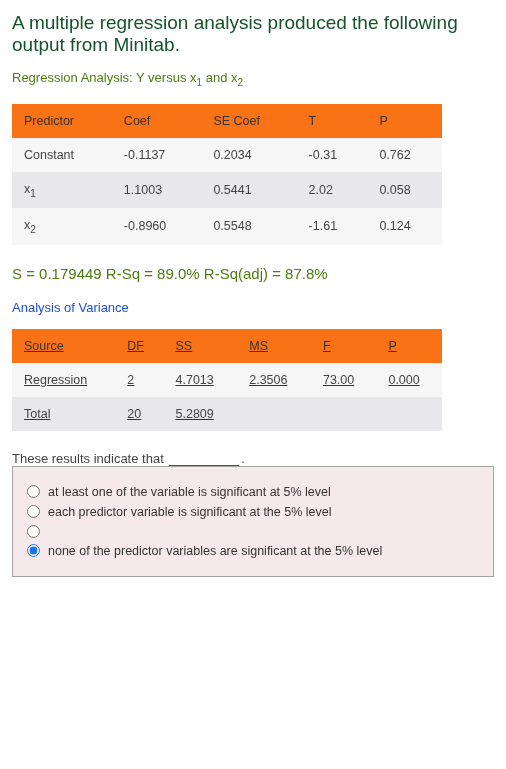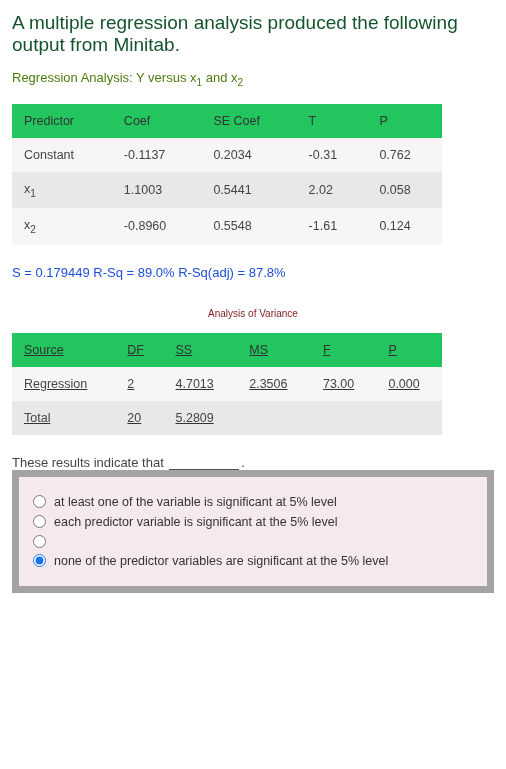--- a/index.html
+++ b/index.html
@@ -20,30 +20,30 @@
     }
     .coef-table { width: 430px; }
     .anova-table { width: 430px; text-decoration: underline; }
     th, td {
       text-align: left;
       padding: 10px 12px;
       font-weight: normal;
       color: #444;
       font-size: 12.5px;
     }
-    thead tr { background: #22c55e; }
+    thead tr { background: #f97316; }
     tbody tr:nth-child(odd) { background: #f6f6f7; }
     tbody tr:nth-child(even) { background: #e8e8ea; }
     th { font-weight: normal; color: #333; }
-    .summary { margin-bottom: 28px; color: #1d4ed8; font-size: 13px; }
-    .section-title { margin-bottom: 14px; color: #7f1d1d; font-size: 10px; text-align: center; }
+    .summary { margin-bottom: 18px; color: #4d7c0f; font-size: 15px; }
+    .section-title { margin-bottom: 14px; color: #1d4ed8; font-size: 13px; }
     .prompt { margin-bottom: 0; color: #444; font-size: 13px; }
     .blank { display: inline-block; width: 70px; border-bottom: 1px solid #555; vertical-align: bottom; margin: 0 2px; }
     .options {
-      border: 7px solid #a3a3a3;
+      border: 1px solid #a3a3a3;
       background: #f6e9ec;
       padding: 12px 14px;
     }
     .option {
       display: flex;
       align-items: center;
       margin: 6px 0;
       font-size: 12.5px;
       color: #333;
     }

